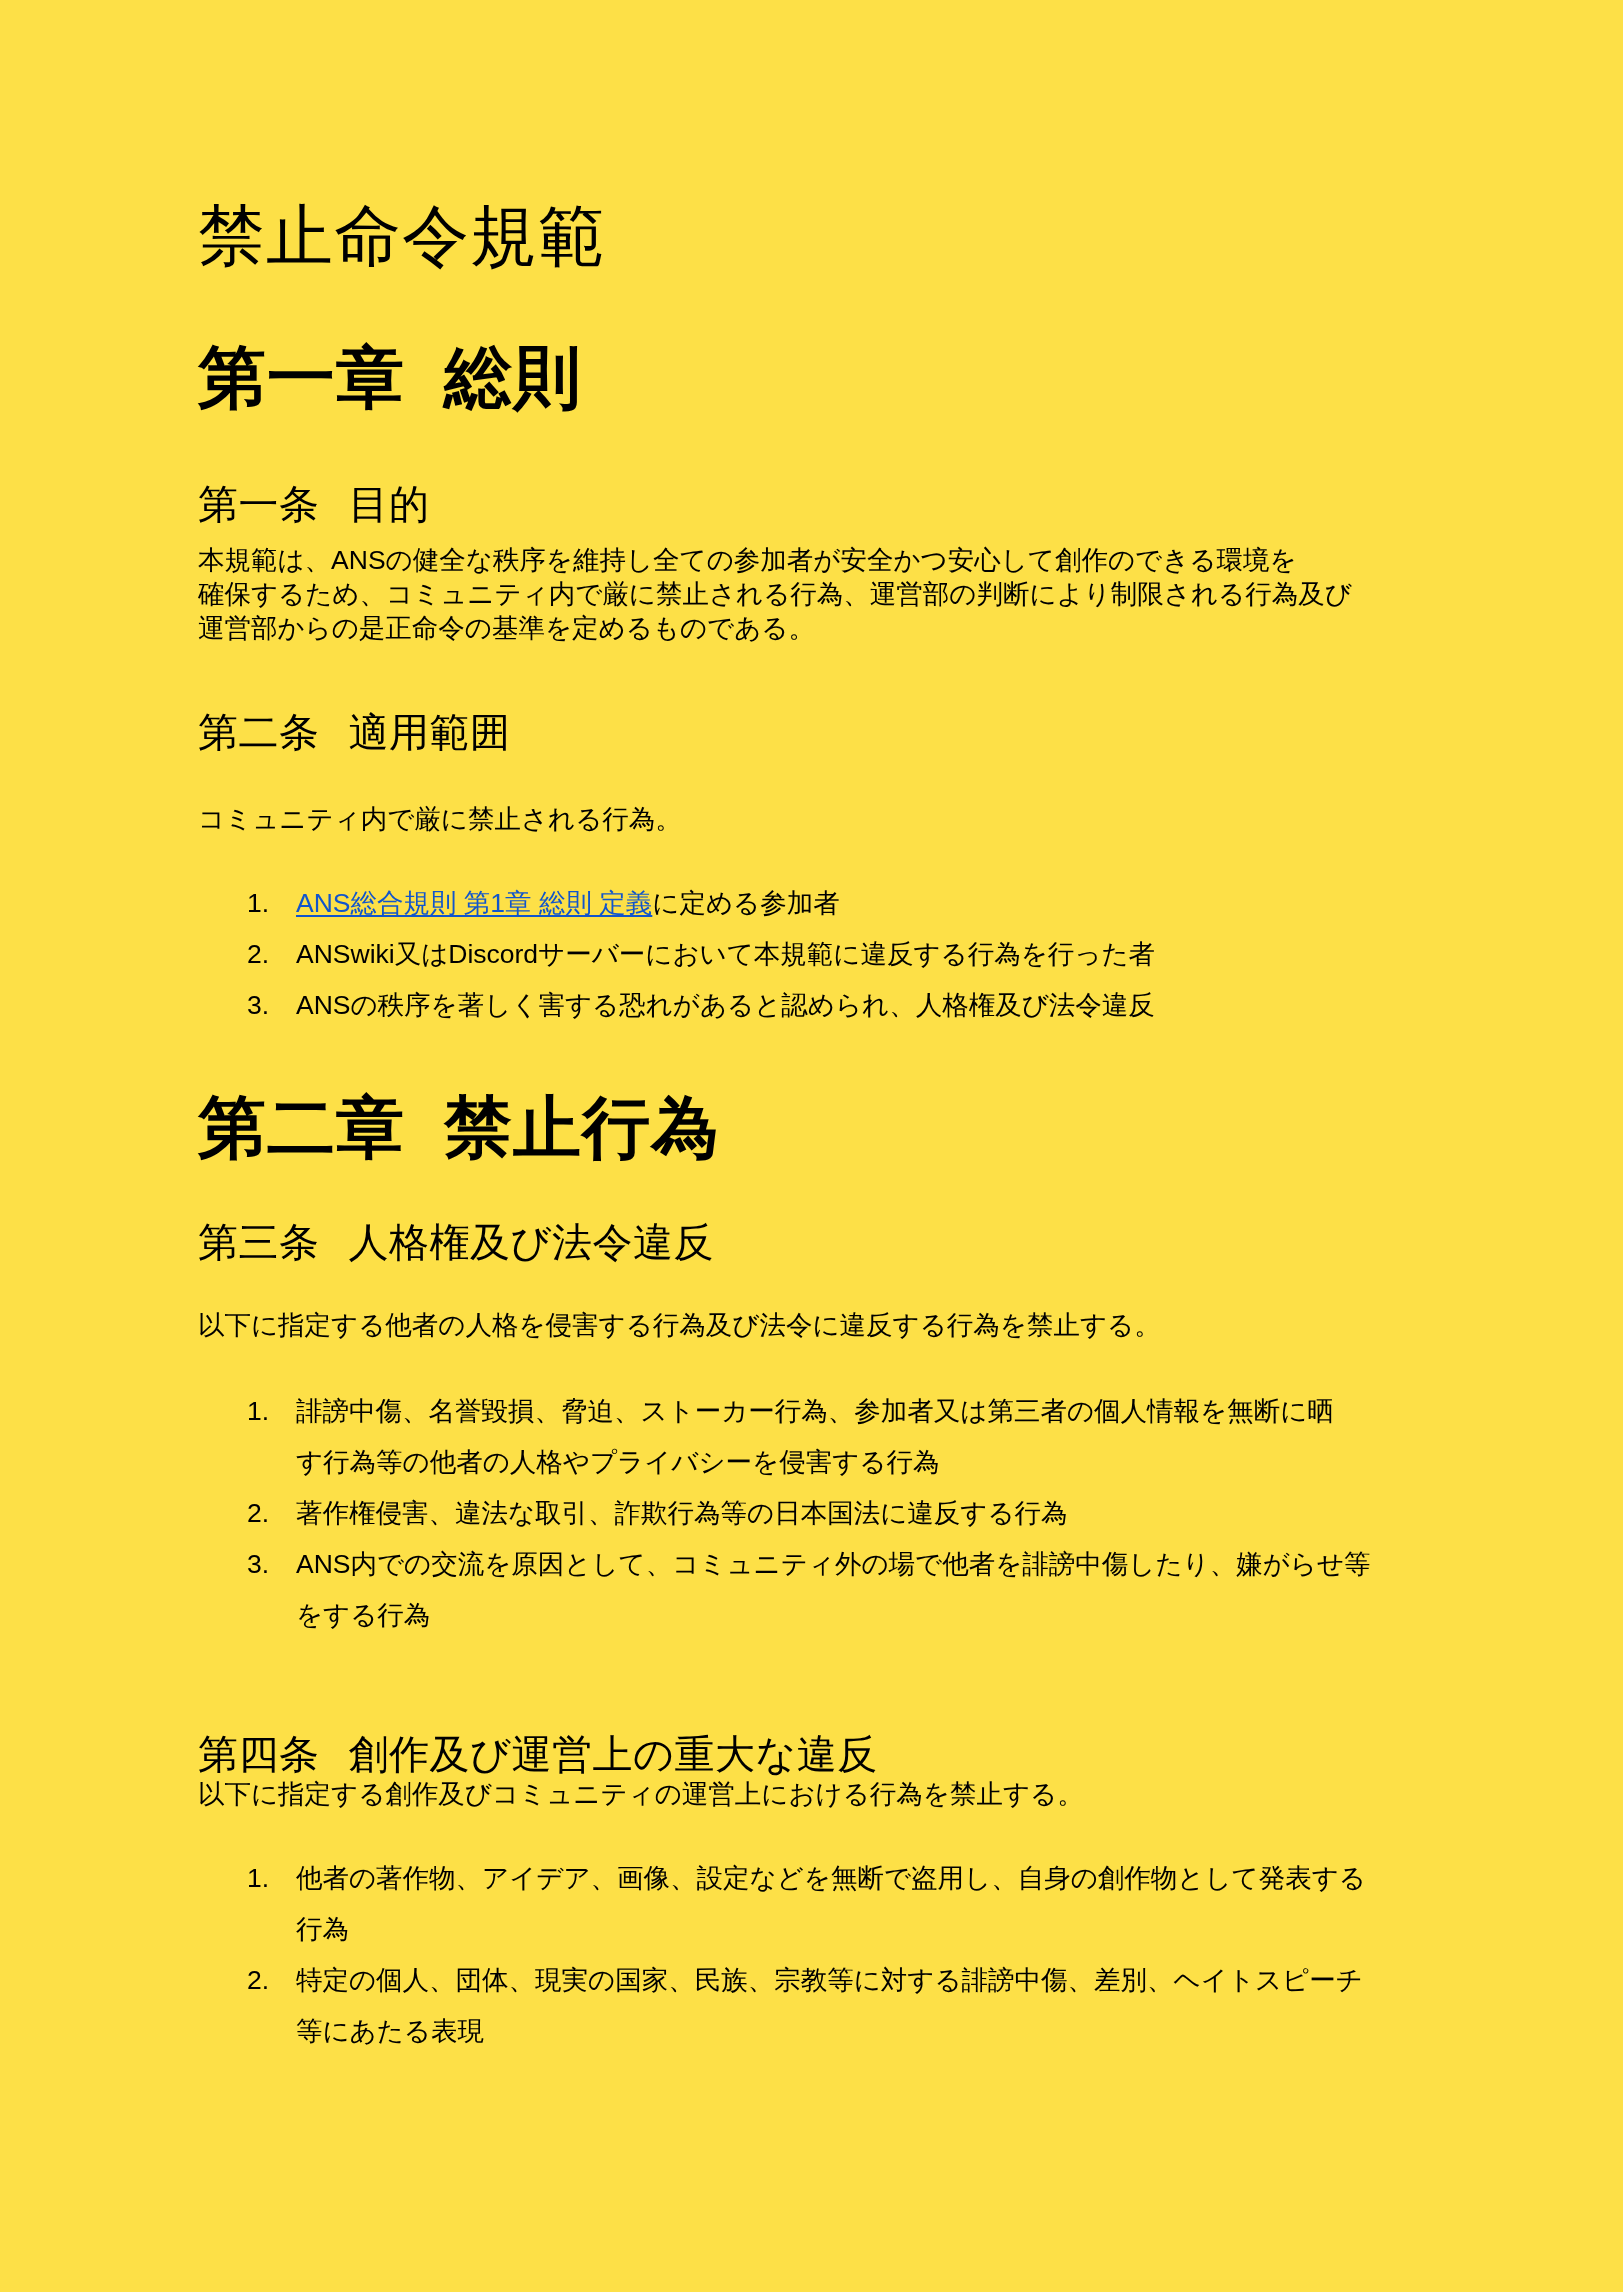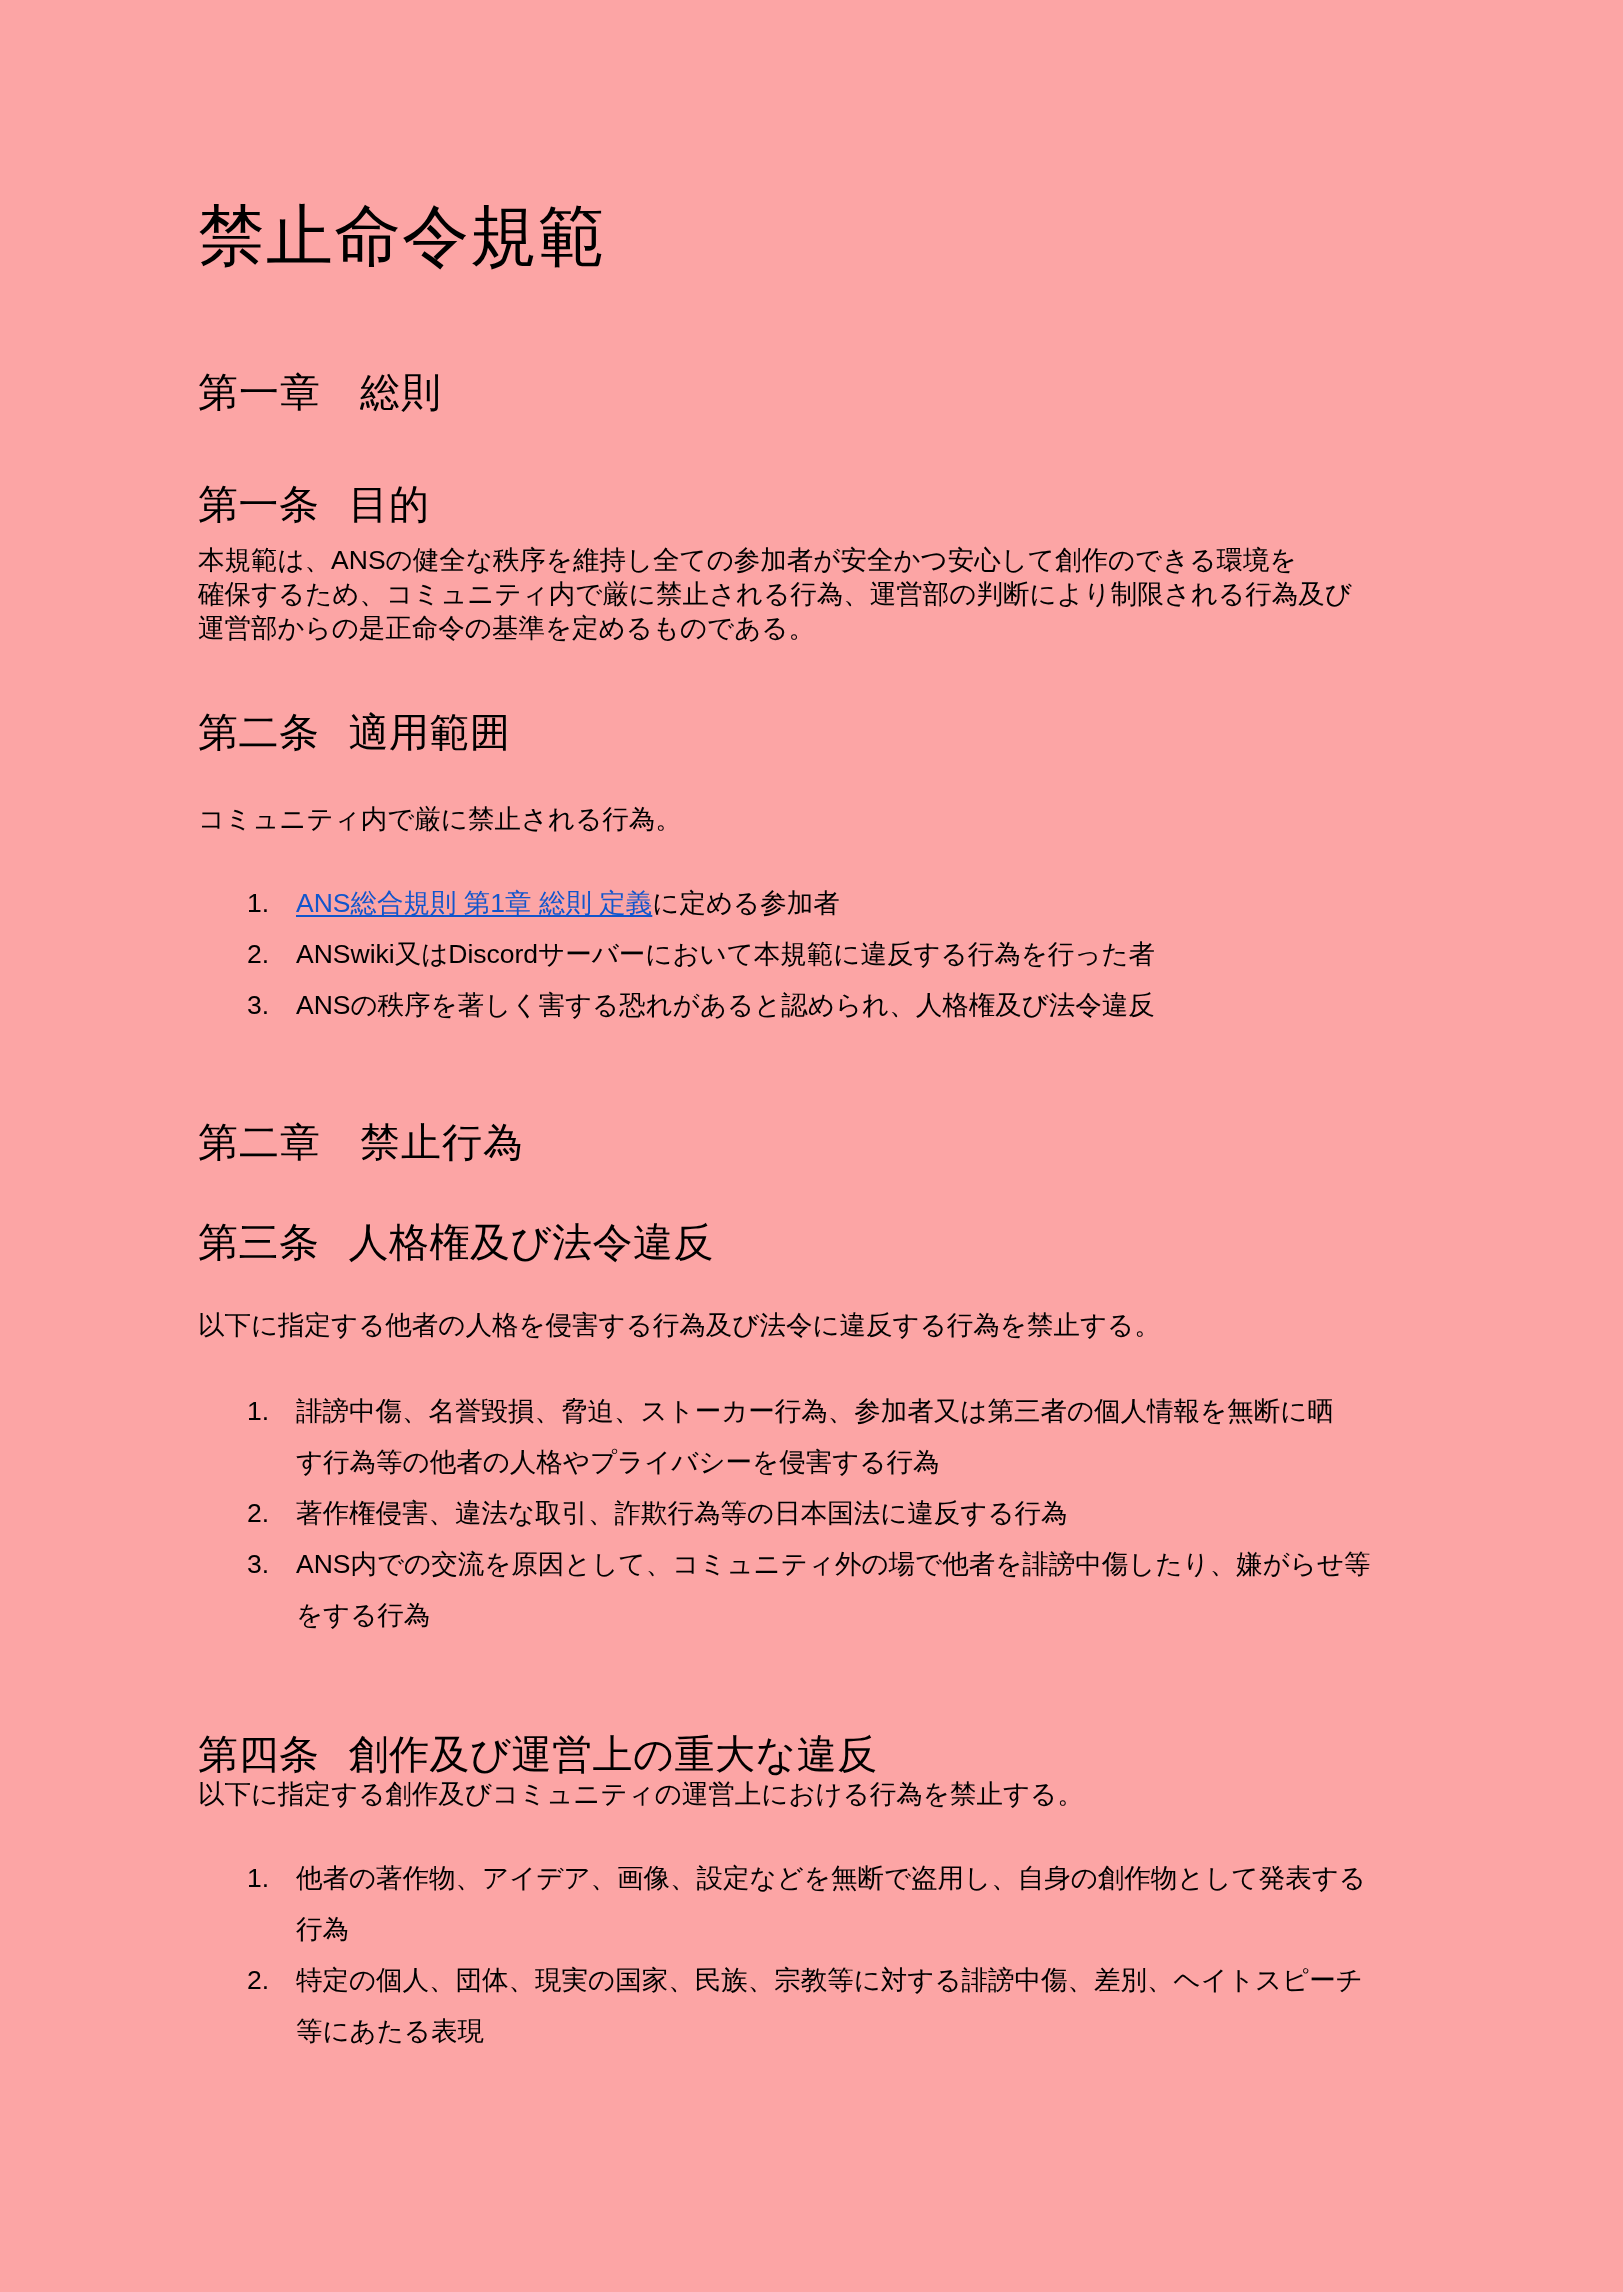--- a/index.html
+++ b/index.html
@@ -13,34 +13,33 @@
       position: relative;
       overflow: hidden;
       color: #000000;
       font-family: "Liberation Sans", "DejaVu Sans", sans-serif;
     }
     .page {
       position: absolute;
       left: 0; top: 0;
       width: 1623px;
       height: 2293px;
-      background: #fca5a5;
+      background: #fde047;
     }
     .abs { position: absolute; white-space: nowrap; }
 
     .doc-title {
       left: 198px; top: 192px;
       font-size: 67px; line-height: 88px;
       font-weight: 400;
       letter-spacing: 1px;
     }
     .chapter {
-      font-size: 40px; line-height: 65px; font-weight: 400;
+      font-size: 68px; line-height: 65px; font-weight: 700;
       letter-spacing: 1px;
-      margin-top: 15px;
     }
     .chapter .sep { display: inline-block; width: 39px; }
     .article {
       font-size: 40px; line-height: 51px; font-weight: 400;
       letter-spacing: 0.5px;
     }
     .article .sep { display: inline-block; width: 29px; }
     .para {
       font-size: 26.5px; line-height: 34px;
     }

